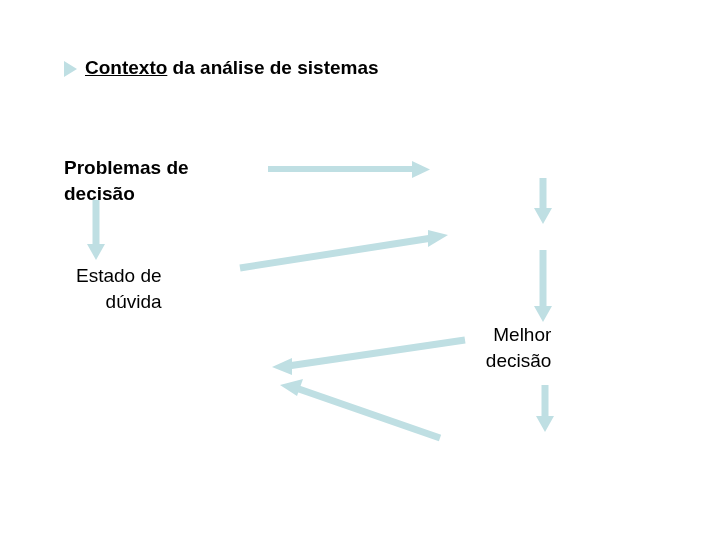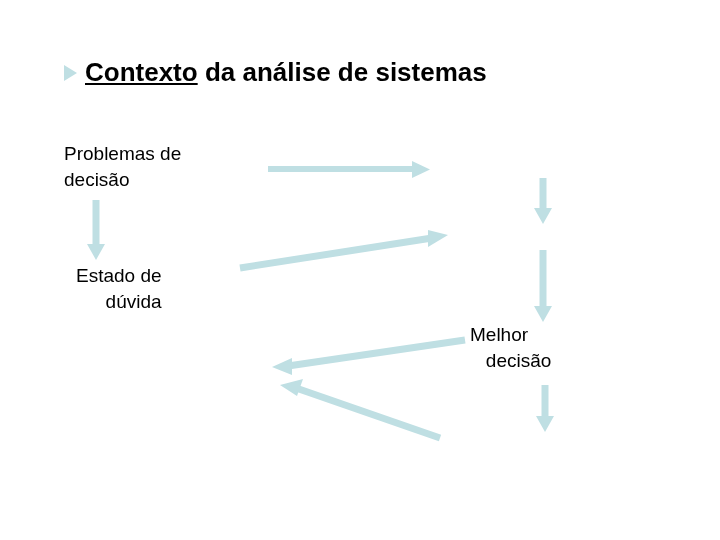--- a/index.html
+++ b/index.html
@@ -28,21 +28,21 @@
   #bullet-triangle {
     width: 0;
     height: 0;
     border-left: 13px solid #bfdfe3;
     border-top: 8px solid transparent;
     border-bottom: 8px solid transparent;
     margin-top: 2px;
     flex: 0 0 auto;
   }
   #title-text {
-    font-size: 26px;
+    font-size: 19px;
     font-weight: bold;
     letter-spacing: 0px;
     white-space: nowrap;
     line-height: 1.1;
   }
   #title-text .ul { text-decoration: underline; }
 
   
   .node {
     position: absolute;
@@ -106,20 +106,20 @@
       <line x1="545" y1="385" x2="545" y2="418" stroke="#bfdfe3" stroke-width="7"></line>
       <polygon points="536,416 554,416 545,432" fill="#bfdfe3"></polygon>
     </g>
 
     <g>
       <line x1="440" y1="438" x2="296" y2="388" stroke="#bfdfe3" stroke-width="7"></line>
       <polygon points="303,379 297,396 280,385" fill="#bfdfe3"></polygon>
     </g>
   </svg>
 
-  <div class="node" style="left:64px;  top:141px;">Problemas de
+  <div class="node" style="left:64px;  top:155px;font-weight:bold;">Problemas de
 decisão</div>
   <div class="node" style="left:76px;  top:263px;text-align:right;">Estado de
  dúvida</div>
-  <div class="node" style="left:470px; top:322px;">Melhor
+  <div class="node" style="left:470px; top:322px;text-align:right;">Melhor
    decisão</div>
 
 </div>
 
 </body></html>

